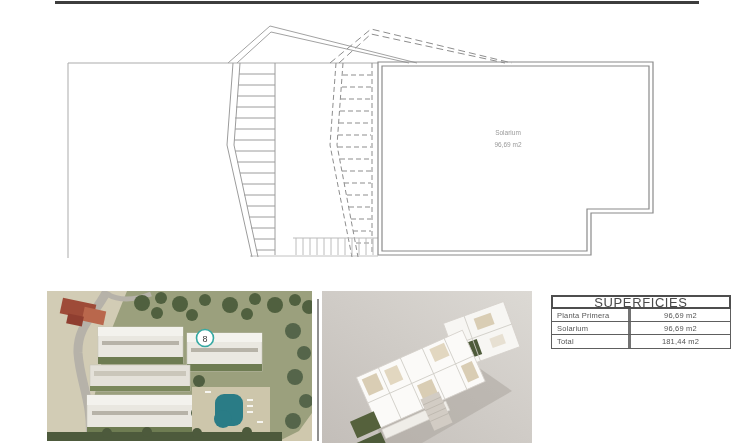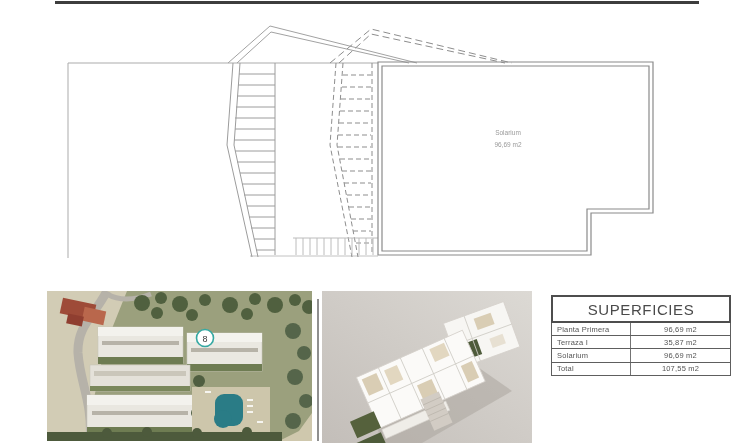--- a/index.html
+++ b/index.html
@@ -7,27 +7,27 @@
        font-family:"Liberation Sans", sans-serif;color:#555;}
   .abs{position:absolute;}
   
   #plan-svg{left:0;top:0;}
   
   #aerial{left:47px;top:291px;}
   #sep{left:317px;top:299px;width:2px;height:142px;background:#8f8f8f;}
   #render3d{left:322px;top:291px;}
   
   #areas-table{left:551px;top:295px;width:180px;}
-  .t-header{box-sizing:border-box;border:2px solid #4e4e4e;height:28px;
+  .t-header{box-sizing:border-box;border:2px solid #4e4e4e;height:14px;
             display:flex;align-items:center;justify-content:center;
-            font-size:15px;letter-spacing:.6px;color:#4a4a4a;font-weight:400;}
+            font-size:13px;letter-spacing:.6px;color:#4a4a4a;font-weight:400;}
   .t-body{box-sizing:border-box;border:1px solid #5e5e5e;border-top:none;}
   .t-row{display:flex;height:12.2px;border-bottom:1px solid #5e5e5e;}
   .t-row:last-child{border-bottom:none;text-align:center;}
-  .t-label{box-sizing:border-box;width:79px;border-right:1px solid #737373;
+  .t-label{box-sizing:border-box;width:79px;border-right:3px solid #737373;
            display:flex;align-items:center;padding-left:5px;font-size:7.5px;
            font-weight:300;letter-spacing:.2px;}
   .t-value{flex:1;display:flex;align-items:center;justify-content:center;
            font-size:7.5px;font-weight:300;letter-spacing:.2px;}
 </style>
 </head>
 <body>
 
 <svg id="plan-svg" class="abs" width="756" height="268" viewBox="0 0 756 268">
 
@@ -260,25 +260,21 @@
 </svg>
 
 <div id="areas-table" class="abs">
   <div class="t-header">SUPERFICIES</div>
   <div class="t-body">
     <div class="t-row">
       <div class="t-label">Planta Primera</div>
       <div class="t-value">96,69 m2</div>
     </div>
     <div class="t-row">
-      <div class="t-label">Terraza I</div>
-      <div class="t-value">35,87 m2</div>
-    </div>
-    <div class="t-row">
       <div class="t-label">Solarium</div>
       <div class="t-value">96,69 m2</div>
     </div>
     <div class="t-row">
       <div class="t-label">Total</div>
-      <div class="t-value">107,55 m2</div>
+      <div class="t-value">181,44 m2</div>
     </div>
   </div>
 </div>
 
 </body></html>

